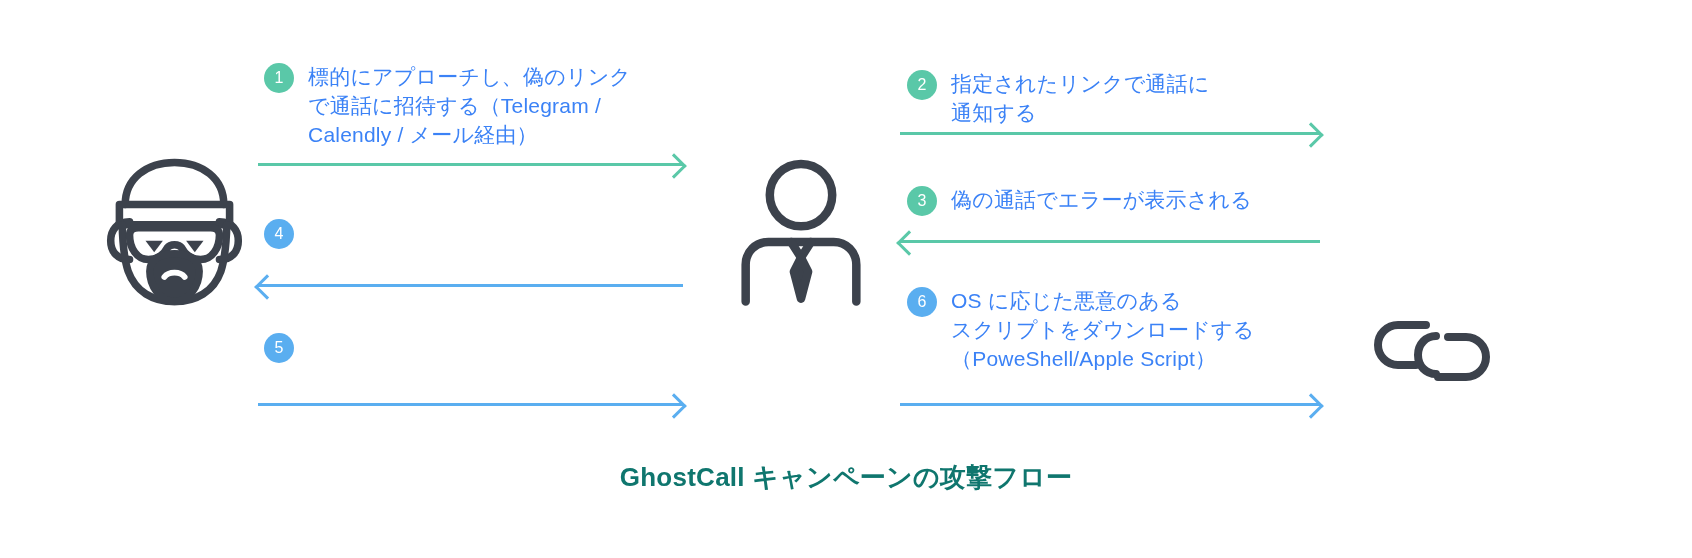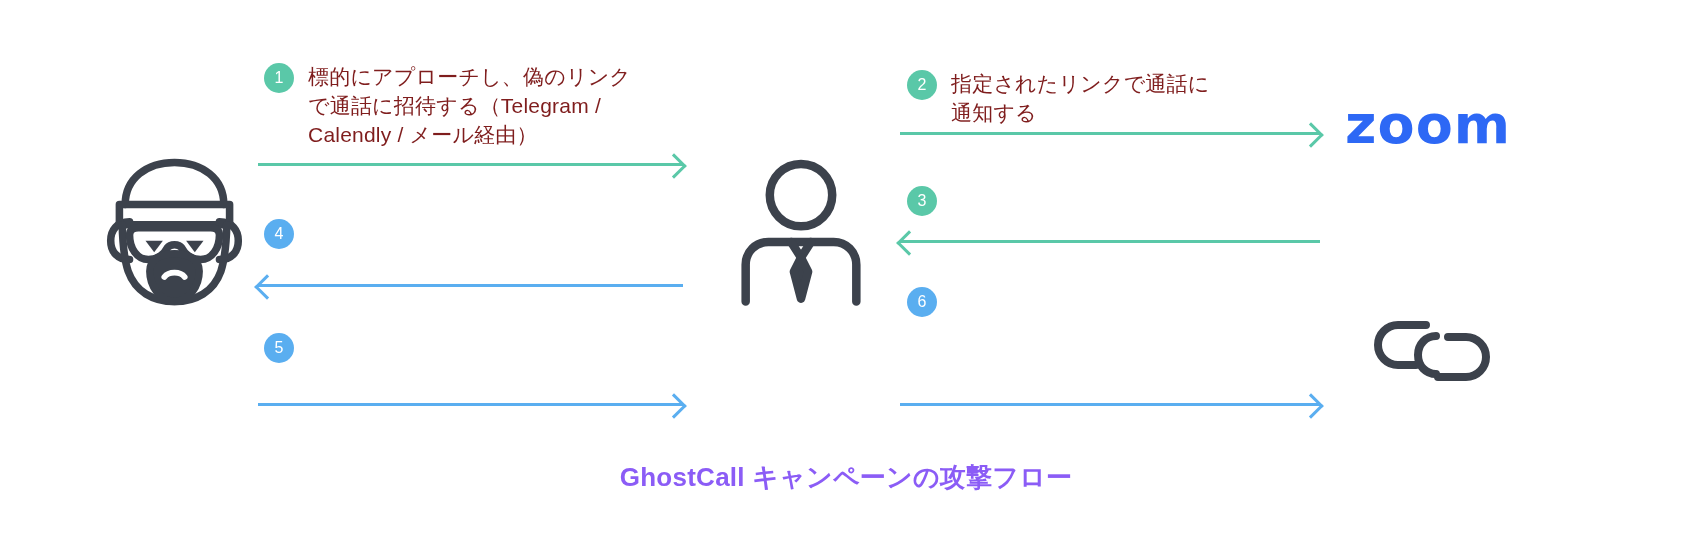--- a/index.html
+++ b/index.html
@@ -41,21 +41,21 @@
 
   
   .step {
     display: flex;
     align-items: flex-start;
     gap: 14px;
   }
   .step-text {
     font-size: 21px;
     line-height: 1.38;
-    color: #7f1d1d;
+    color: #3b82f6;
     white-space: pre-line;
     letter-spacing: 0.01em;
   }
 
   
   .arrow { position: absolute; }
   .arrow-line {
     position: absolute;
     height: 3px;
     top: 0;
@@ -96,21 +96,21 @@
     line-height: 1;
   }
 
   
   .caption {
     position: absolute;
     width: 100%;
     text-align: center;
     font-size: 26px;
     font-weight: 700;
-    color: #8b5cf6;
+    color: #0f766e;
     letter-spacing: 0.01em;
   }
 </style>
 </head>
 <body>
 
 <div class="canvas">
 
   <div class="figure" style="left:102px; top:158px; width:145px; height:148px;">
     <svg viewBox="0 0 100 102" width="145" height="148" fill="none" stroke="#3c424c" stroke-width="5.2" stroke-linecap="round" stroke-linejoin="round">
@@ -141,21 +141,20 @@
 
       <circle cx="43" cy="26" r="22"></circle>
 
       <path d="M4 101 V75 C4 66 11 59 20 59 H66 C75 59 82 66 82 75 V101"></path>
 
       <path d="M36 59 L43 70 L50 59" fill="none"></path>
       <path d="M43 70 L38 80 L43 99 L48 80 Z" fill="#3c424c" stroke="#3c424c"></path>
     </svg>
   </div>
 
-  <div class="zoom-logo" style="left:1345px; top:98px;">zoom</div>
 
   <div class="figure" style="left:1370px; top:312px; width:124px; height:78px;">
     <svg viewBox="0 0 124 78" width="124" height="78" fill="none" stroke="#3c424c" stroke-width="8" stroke-linecap="round" stroke-linejoin="round">
       <path d="M56 13 H28 C17 13 8 22 8 33 C8 44 17 53 28 53 H46"></path>
       <path d="M68 65 H96 C107 65 116 56 116 45 C116 34 107 25 96 25 H78"></path>
       <path d="M66 24 C56 24 48 32 48 43 C48 54 56 62 66 62"></path>
     </svg>
   </div>
 
   <div class="abs step" style="left:264px; top:63px; width:420px;">
@@ -190,28 +189,32 @@
     <div class="step-text">指定されたリンクで通話に
 通知する</div>
   </div>
   <div class="arrow" style="left:900px; top:132px; width:420px; height:3px;">
     <div class="arrow-line green-stroke" style="width:420px;"></div>
     <div class="arrow-head right green-border"></div>
   </div>
 
   <div class="abs step" style="left:907px; top:186px; width:440px;">
     <div class="badge green">3</div>
+    <div class="step-text">偽の通話でエラーが表示される</div>
   </div>
   <div class="arrow" style="left:900px; top:240px; width:420px; height:3px;">
     <div class="arrow-line green-stroke" style="width:420px;"></div>
     <div class="arrow-head left green-border"></div>
   </div>
 
   <div class="abs step" style="left:907px; top:287px; width:440px;">
     <div class="badge blue">6</div>
+    <div class="step-text">OS に応じた悪意のある
+スクリプトをダウンロードする
+（PoweShell/Apple Script）</div>
   </div>
   <div class="arrow" style="left:900px; top:403px; width:420px; height:3px;">
     <div class="arrow-line blue-stroke" style="width:420px;"></div>
     <div class="arrow-head right blue-border"></div>
   </div>
 
   <div class="caption" style="top:460px;">GhostCall キャンペーンの攻撃フロー</div>
 
 </div>
 

